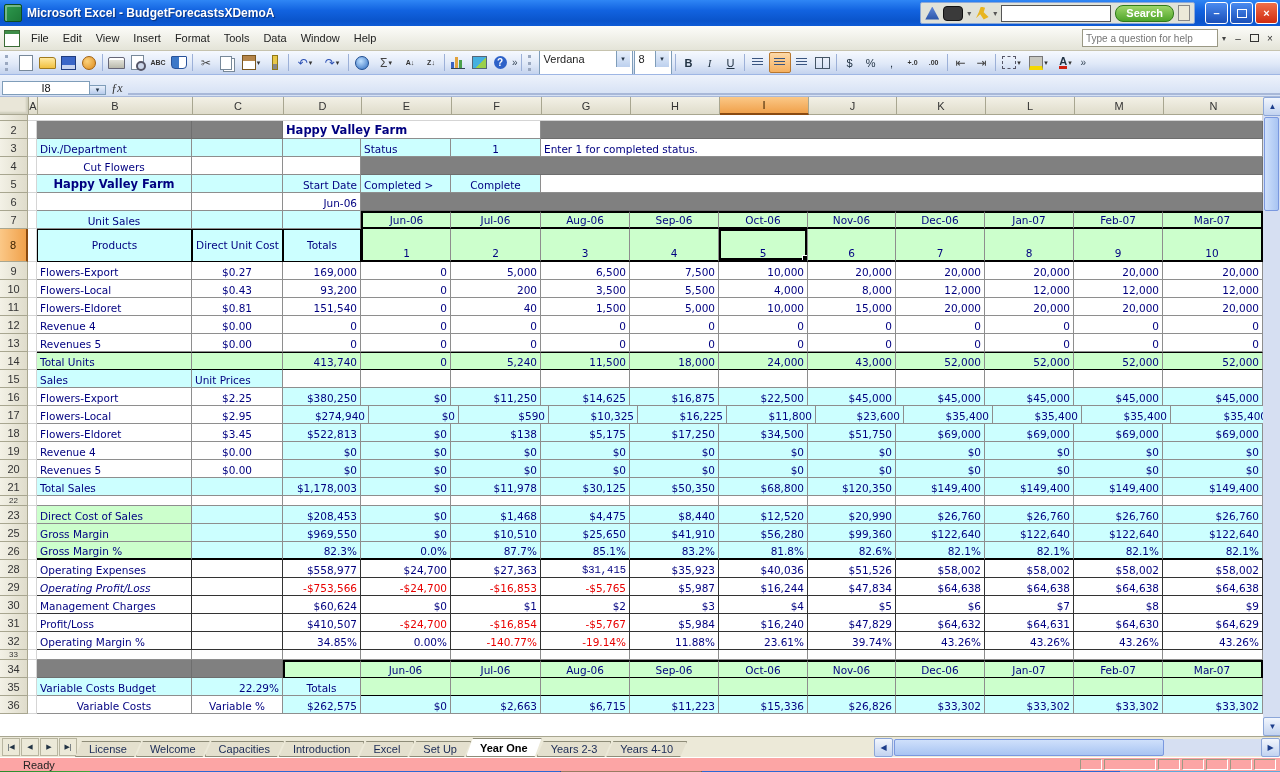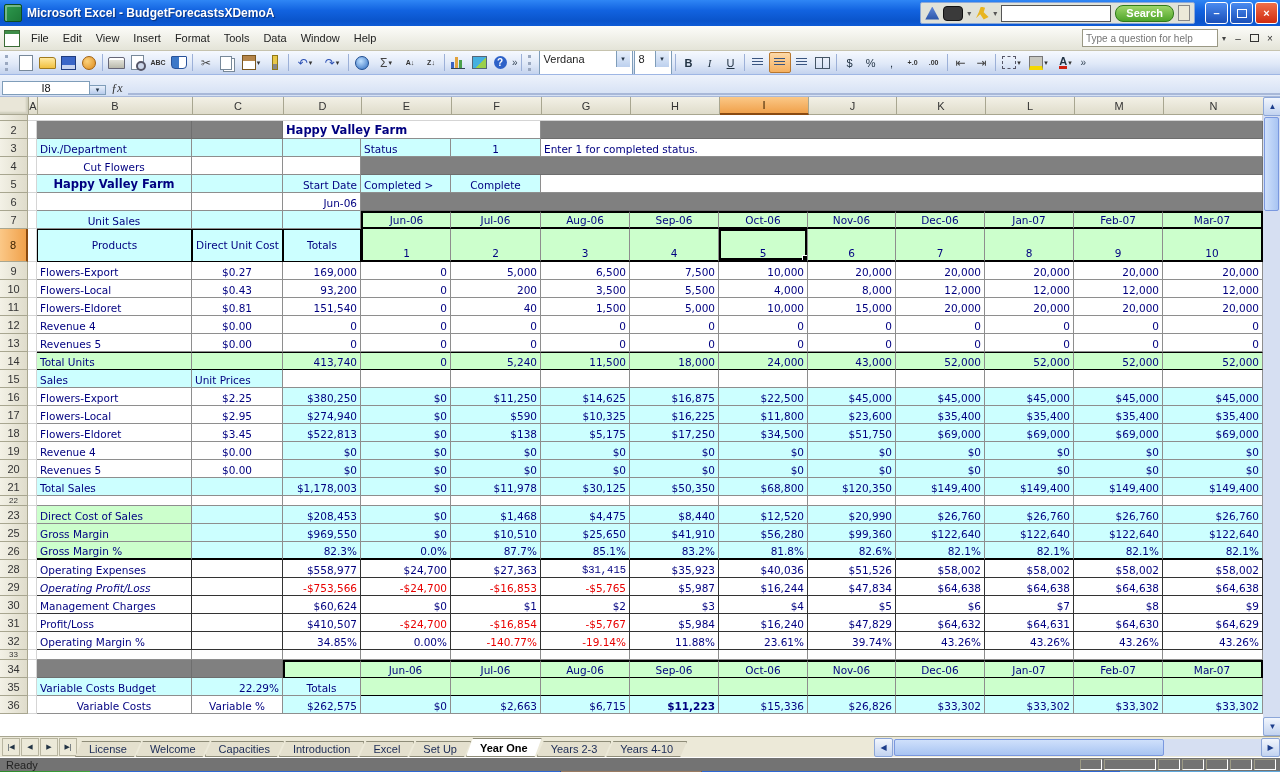--- a/index.html
+++ b/index.html
@@ -156,22 +156,22 @@
   .tab::before{content:'';position:absolute;inset:0;background:#E4E0CE;border:1px solid #8E8C78;
     clip-path:polygon(7px 0,100% 0,calc(100% - 7px) 100%,0 100%);z-index:0;}
   .tab span{position:relative;z-index:1;}
   .tab.active{height:19px;font-weight:bold;color:#000;z-index:2;}
   .tab.active::before{background:#fff;}
   .hscroll{margin-left:auto;display:flex;align-items:center;height:17px;margin-bottom:1px;background:#D6DFF2;}
   .hthumb{width:268px;height:15px;background:linear-gradient(180deg,#CFE0FB,#A8C4F2);border:1px solid #7A98DF;border-radius:2px;margin:0 1px;}
   .htrack{width:96px;height:15px;}
 
   
-  .statusbar{height:13px;flex:none;display:flex;align-items:center;background:#737373;
-    border-top:1px solid #fff;font-size:11px;color:#222;padding-left:6px;gap:34px;}
+  .statusbar{height:13px;flex:none;display:flex;align-items:center;background:#fca5a5;
+    border-top:1px solid #fff;font-size:11px;color:#222;padding-left:23px;gap:34px;}
   .sboxes{margin-left:auto;display:flex;gap:2px;padding-right:4px;}
   .sbox{height:9px;border:1px solid;border-color:#9C9A84 #FFF #FFF #9C9A84;}
 
   
   .taskstrip{height:6px;flex:none;display:flex;}
   .tseg{height:6px;}
 </style>
 </head>
 <body>
 
@@ -610,21 +610,21 @@
             <div class="cell bg-cy al-r " style="width: 89px;">$45,000</div>
             <div class="cell bg-cy al-r " style="width: 89px;">$45,000</div>
             <div class="cell bg-cy al-r " style="width: 89px;">$45,000</div>
             <div class="cell bg-cy al-r " style="width: 100px;">$45,000</div>
           </div>
           <div class="r" style="height: 18px;">
             <div class="rh" style="font-size: 11px;">17</div>
             <div class="cell bg-w al-r cA" style="width: 9px;"></div>
             <div class="cell bg-w al-l " style="width: 155px;">Flowers-Local</div>
             <div class="cell bg-w al-c " style="width: 91px;">$2.95</div>
-            <div class="cell bg-cy al-r " style="width: 78px;">$274,940</div>
+            <div class="cell bg-cy al-r " style="width: 86px;">$274,940</div>
             <div class="cell bg-cy al-r " style="width: 90px;">$0</div>
             <div class="cell bg-cy al-r " style="width: 90px;">$590</div>
             <div class="cell bg-cy al-r " style="width: 89px;">$10,325</div>
             <div class="cell bg-cy al-r " style="width: 89px;">$16,225</div>
             <div class="cell bg-cy al-r " style="width: 89px;">$11,800</div>
             <div class="cell bg-cy al-r " style="width: 88px;">$23,600</div>
             <div class="cell bg-cy al-r " style="width: 89px;">$35,400</div>
             <div class="cell bg-cy al-r " style="width: 89px;">$35,400</div>
             <div class="cell bg-cy al-r " style="width: 89px;">$35,400</div>
             <div class="cell bg-cy al-r " style="width: 100px;">$35,400</div>
@@ -903,21 +903,21 @@
           </div>
           <div class="r" style="height: 18px;">
             <div class="rh" style="font-size: 11px;">36</div>
             <div class="cell bg-w al-r cA" style="width: 9px;"></div>
             <div class="cell bg-w al-c " style="width: 155px;">Variable Costs</div>
             <div class="cell bg-w al-c " style="width: 91px;">Variable %</div>
             <div class="cell bg-cy al-r " style="width: 78px;">$262,575</div>
             <div class="cell bg-cy al-r " style="width: 90px;">$0</div>
             <div class="cell bg-cy al-r " style="width: 90px;">$2,663</div>
             <div class="cell bg-cy al-r " style="width: 89px;">$6,715</div>
-            <div class="cell bg-cy al-r " style="width: 89px; font-weight: bold;">$11,223</div>
+            <div class="cell bg-cy al-r " style="width: 89px;">$11,223</div>
             <div class="cell bg-cy al-r " style="width: 89px;">$15,336</div>
             <div class="cell bg-cy al-r " style="width: 88px;">$26,826</div>
             <div class="cell bg-cy al-r " style="width: 89px;">$33,302</div>
             <div class="cell bg-cy al-r " style="width: 89px;">$33,302</div>
             <div class="cell bg-cy al-r " style="width: 89px;">$33,302</div>
             <div class="cell bg-cy al-r " style="width: 100px;">$33,302</div>
           </div>
         </div>
     </div>
     <div class="vscroll">

